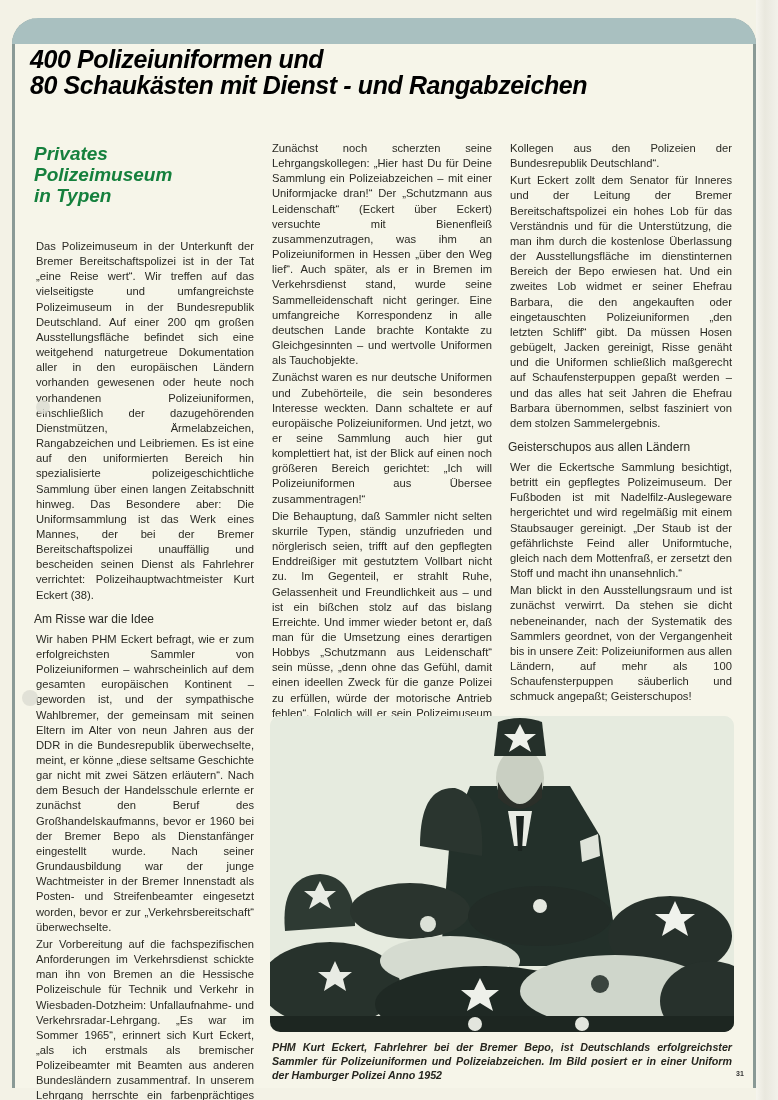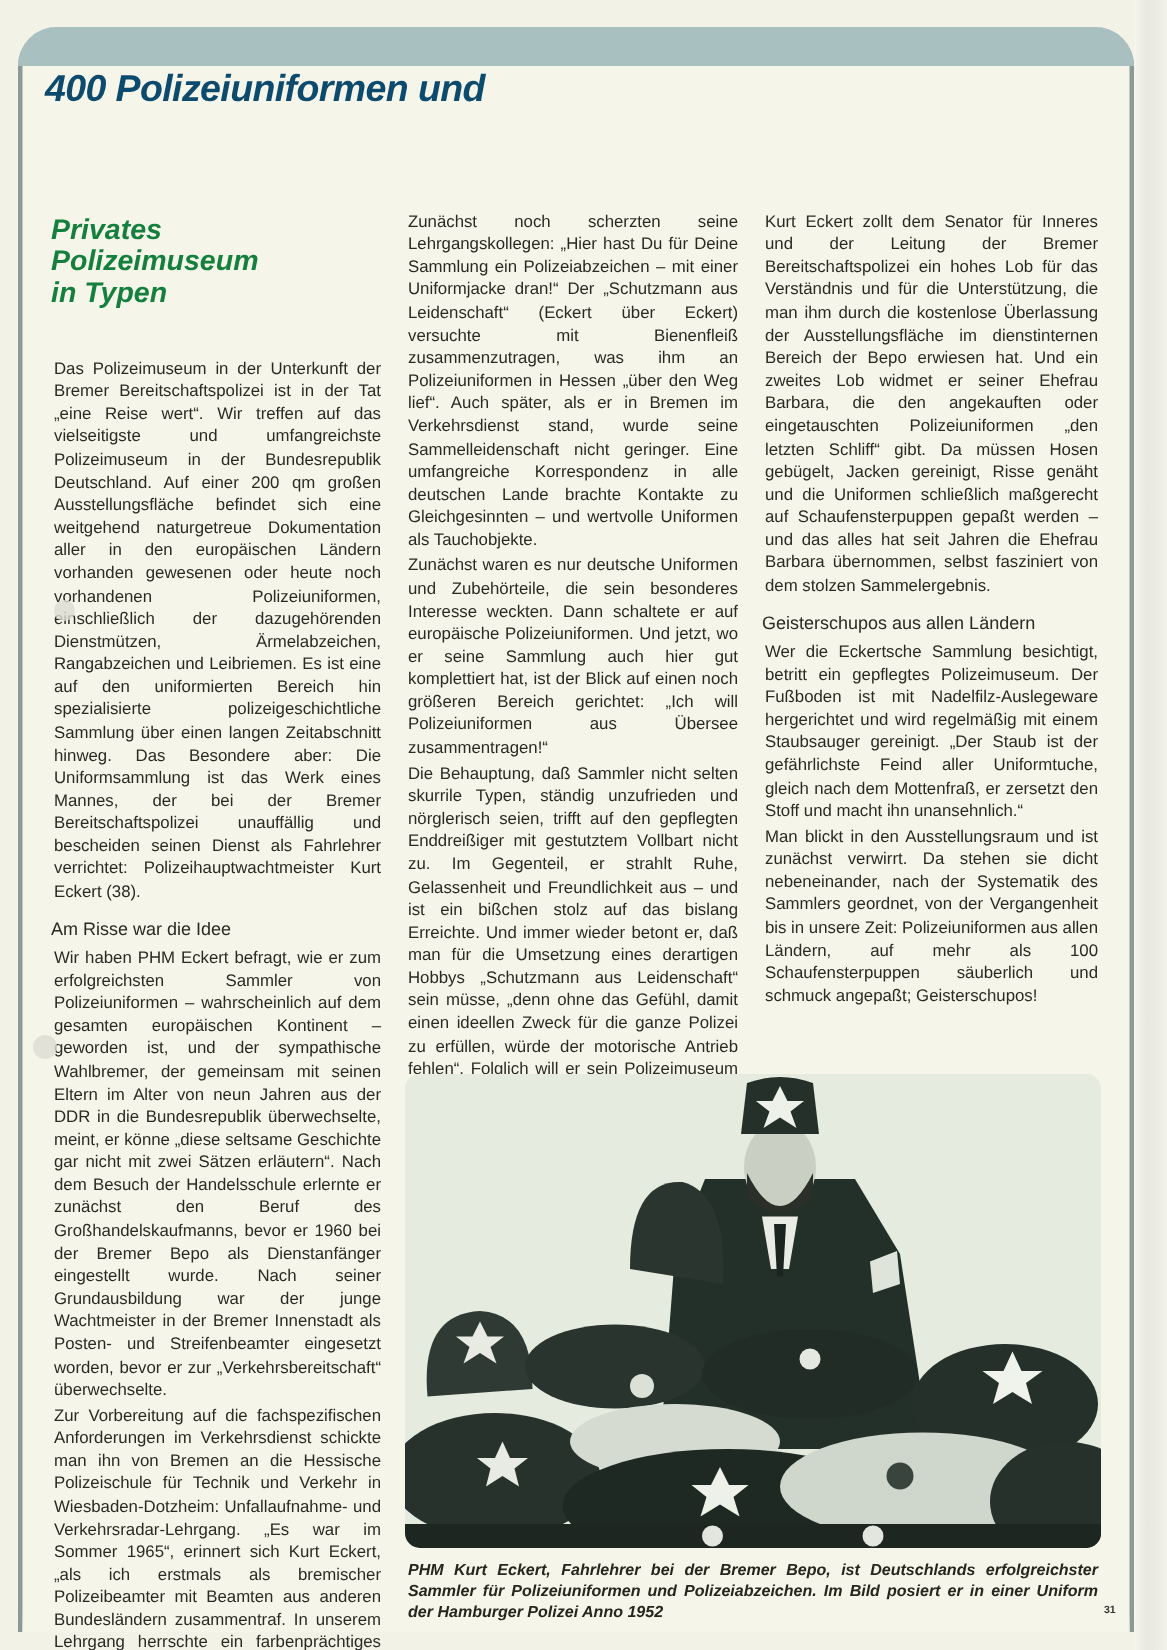--- a/index.html
+++ b/index.html
@@ -24,21 +24,21 @@
   .banner {
     position:absolute; left:12px; top:18px; width:744px; height:26px;
     background:#a9c0c0;
     border-radius:26px 26px 0 0;
   }
   .title {
     position:absolute; left:30px; top:46px; width:720px;
     font-family:"Liberation Sans", sans-serif;
     font-weight:bold; font-style:italic;
     font-size:25px; line-height:26px;
-    color:#0c4a6e; letter-spacing:-0.4px;
+    color:#000000; letter-spacing:-0.4px;
     margin:0;
   }
   .subtitle {
     position:absolute; left:34px; top:143px; width:220px;
     font-weight:bold; font-style:italic;
     font-size:19px; line-height:21px;
     color:#15803d; margin:0;
   }
   .col {
     position:absolute;
@@ -71,21 +71,21 @@
 </style>
 </head>
 <body>
 
 <div class="page-right-edge"></div>
 <div class="frame"></div>
 <div class="banner"></div>
 
 <h1 class="title">
   <span>400 Polizeiuniformen und</span><br>
-  <br>
+  <span>80 Schaukästen mit Dienst - und Rangabzeichen</span><br>
 </h1>
 
 <h2 class="subtitle">
   <span>Privates</span><br>
   <span>Polizeimuseum</span><br>
   <span>in Typen</span>
 </h2>
 
 <div class="col col-left">
   <p>Das Polizeimuseum in der Unterkunft der Bremer Bereitschaftspolizei ist in der Tat „eine Reise wert“. Wir treffen auf das vielseitigste und umfangreichste Polizeimuseum in der Bundesrepublik Deutschland. Auf einer 200 qm großen Ausstellungsfläche befindet sich eine weitgehend naturgetreue Dokumentation aller in den europäischen Ländern vorhanden gewesenen oder heute noch vorhandenen Polizeiuniformen, einschließlich der dazugehörenden Dienstmützen, Ärmelabzeichen, Rangabzeichen und Leibriemen. Es ist eine auf den uniformierten Bereich hin spezialisierte polizeigeschichtliche Sammlung über einen langen Zeitabschnitt hinweg. Das Besondere aber: Die Uniformsammlung ist das Werk eines Mannes, der bei der Bremer Bereitschaftspolizei unauffällig und bescheiden seinen Dienst als Fahrlehrer verrichtet: Polizeihauptwachtmeister Kurt Eckert (38).</p>
@@ -94,20 +94,21 @@
   <p>Zur Vorbereitung auf die fachspezifischen Anforderungen im Verkehrsdienst schickte man ihn von Bremen an die Hessische Polizeischule für Technik und Verkehr in Wiesbaden-Dotzheim: Unfallaufnahme- und Verkehrsradar-Lehrgang. „Es war im Sommer 1965“, erinnert sich Kurt Eckert, „als ich erstmals als bremischer Polizeibeamter mit Beamten aus anderen Bundesländern zusammentraf. In unserem Lehrgang herrschte ein farbenprächtiges Durcheinander; denn die Uniformen waren alles andere als ‚einheitlich‘. Bei dieser Vielfalt kam mir der Gedanke, Polizeiuniformen zu sammeln!“ Ohne es zu ahnen, hatte die Sammelleidenschaft von ihm Besitz ergriffen.</p>
 </div>
 
 <div class="col col-mid">
   <p>Zunächst noch scherzten seine Lehrgangskollegen: „Hier hast Du für Deine Sammlung ein Polizeiabzeichen – mit einer Uniformjacke dran!“ Der „Schutzmann aus Leidenschaft“ (Eckert über Eckert) versuchte mit Bienenfleiß zusammenzutragen, was ihm an Polizeiuniformen in Hessen „über den Weg lief“. Auch später, als er in Bremen im Verkehrsdienst stand, wurde seine Sammelleidenschaft nicht geringer. Eine umfangreiche Korrespondenz in alle deutschen Lande brachte Kontakte zu Gleichgesinnten – und wertvolle Uniformen als Tauchobjekte.</p>
   <p>Zunächst waren es nur deutsche Uniformen und Zubehörteile, die sein besonderes Interesse weckten. Dann schaltete er auf europäische Polizeiuniformen. Und jetzt, wo er seine Sammlung auch hier gut komplettiert hat, ist der Blick auf einen noch größeren Bereich gerichtet: „Ich will Polizeiuniformen aus Übersee zusammentragen!“</p>
   <p>Die Behauptung, daß Sammler nicht selten skurrile Typen, ständig unzufrieden und nörglerisch seien, trifft auf den gepflegten Enddreißiger mit gestutztem Vollbart nicht zu. Im Gegenteil, er strahlt Ruhe, Gelassenheit und Freundlichkeit aus – und ist ein bißchen stolz auf das bislang Erreichte. Und immer wieder betont er, daß man für die Umsetzung eines derartigen Hobbys „Schutzmann aus Leidenschaft“ sein müsse, „denn ohne das Gefühl, damit einen ideellen Zweck für die ganze Polizei zu erfüllen, würde der motorische Antrieb fehlen“. Folglich will er sein Polizeimuseum nicht für sich selbst oder einen begrenzten Personenkreis schaffen, sondern „für alle</p>
 </div>
 
 <div class="col col-right">
+  <p>Kollegen aus den Polizeien der Bundesrepublik Deutschland“.</p>
   <p>Kurt Eckert zollt dem Senator für Inneres und der Leitung der Bremer Bereitschaftspolizei ein hohes Lob für das Verständnis und für die Unterstützung, die man ihm durch die kostenlose Überlassung der Ausstellungsfläche im dienstinternen Bereich der Bepo erwiesen hat. Und ein zweites Lob widmet er seiner Ehefrau Barbara, die den angekauften oder eingetauschten Polizeiuniformen „den letzten Schliff“ gibt. Da müssen Hosen gebügelt, Jacken gereinigt, Risse genäht und die Uniformen schließlich maßgerecht auf Schaufensterpuppen gepaßt werden – und das alles hat seit Jahren die Ehefrau Barbara übernommen, selbst fasziniert von dem stolzen Sammelergebnis.</p>
   <h3>Geisterschupos aus allen Ländern</h3>
   <p>Wer die Eckertsche Sammlung besichtigt, betritt ein gepflegtes Polizeimuseum. Der Fußboden ist mit Nadelfilz-Auslegeware hergerichtet und wird regelmäßig mit einem Staubsauger gereinigt. „Der Staub ist der gefährlichste Feind aller Uniformtuche, gleich nach dem Mottenfraß, er zersetzt den Stoff und macht ihn unansehnlich.“</p>
   <p>Man blickt in den Ausstellungsraum und ist zunächst verwirrt. Da stehen sie dicht nebeneinander, nach der Systematik des Sammlers geordnet, von der Vergangenheit bis in unsere Zeit: Polizeiuniformen aus allen Ländern, auf mehr als 100 Schaufensterpuppen säuberlich und schmuck angepaßt; Geisterschupos!</p>
 </div>
 
 <div class="photo">
   <svg width="464" height="316" viewBox="0 0 464 316">
     <rect x="0" y="0" width="464" height="316" fill="#e6ebdf"></rect>
 

